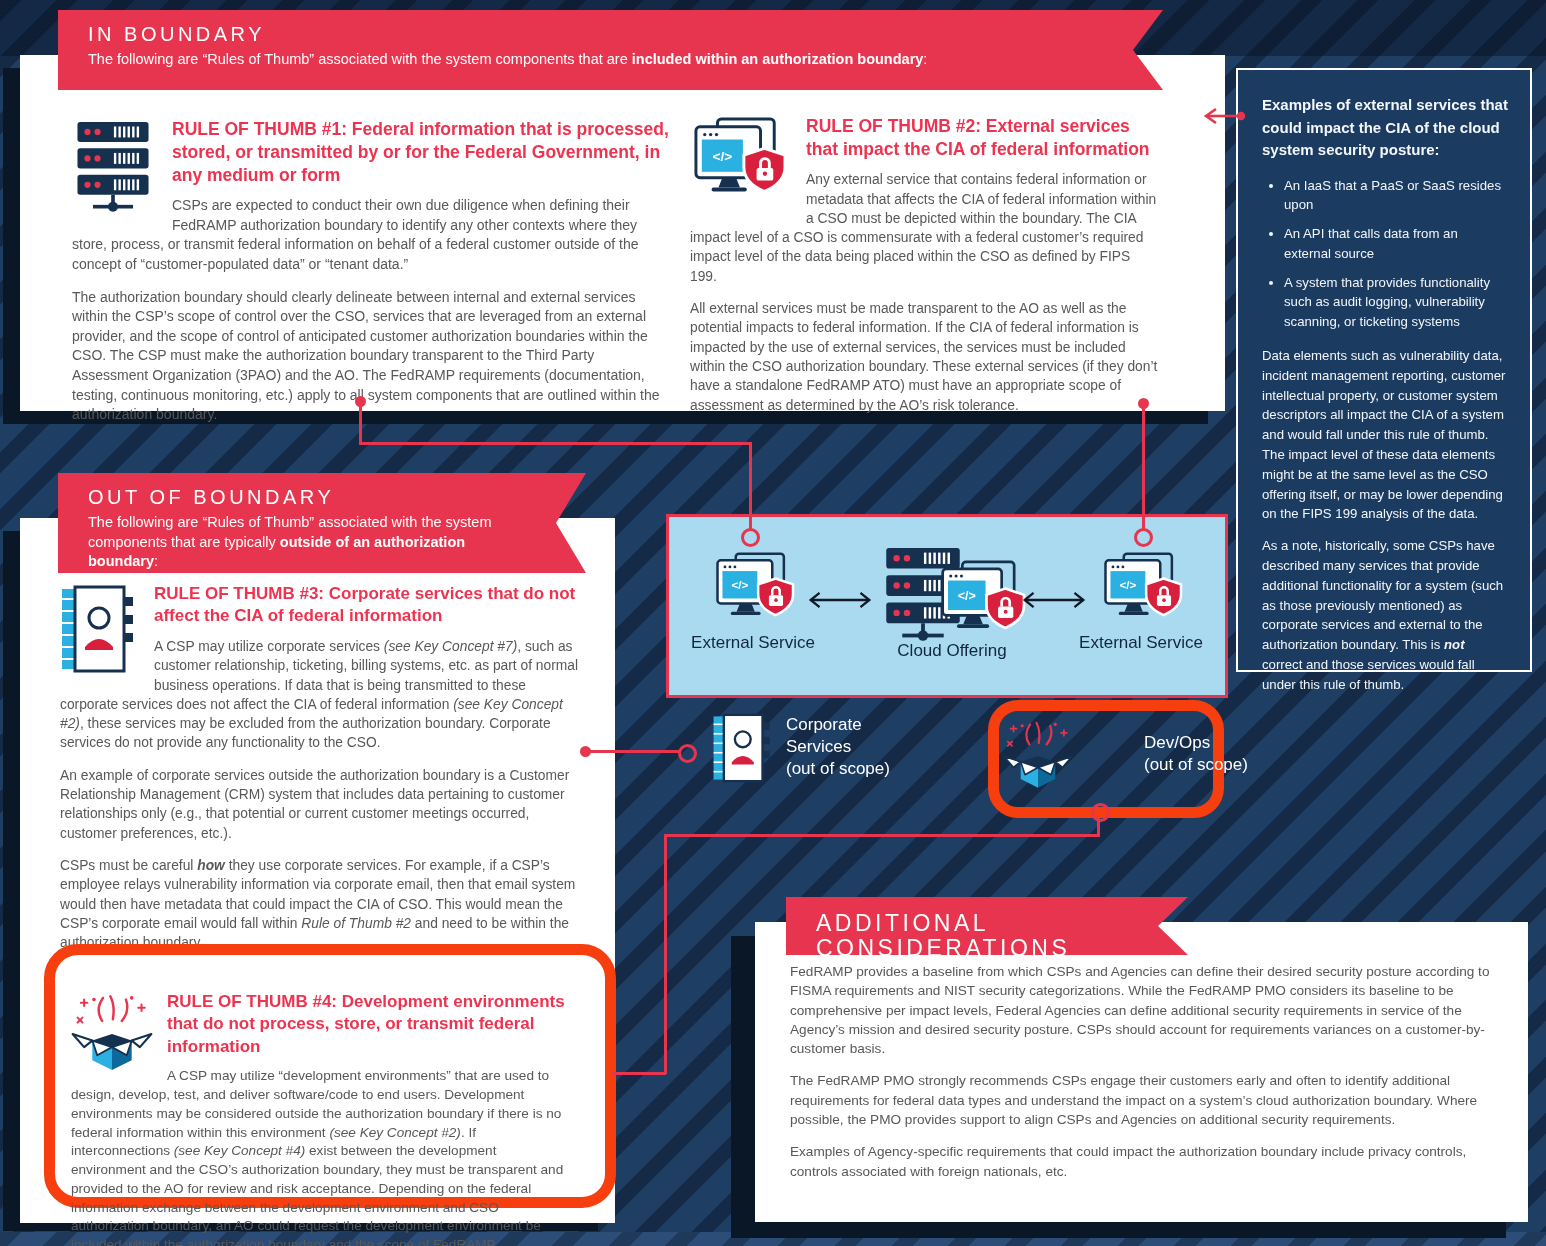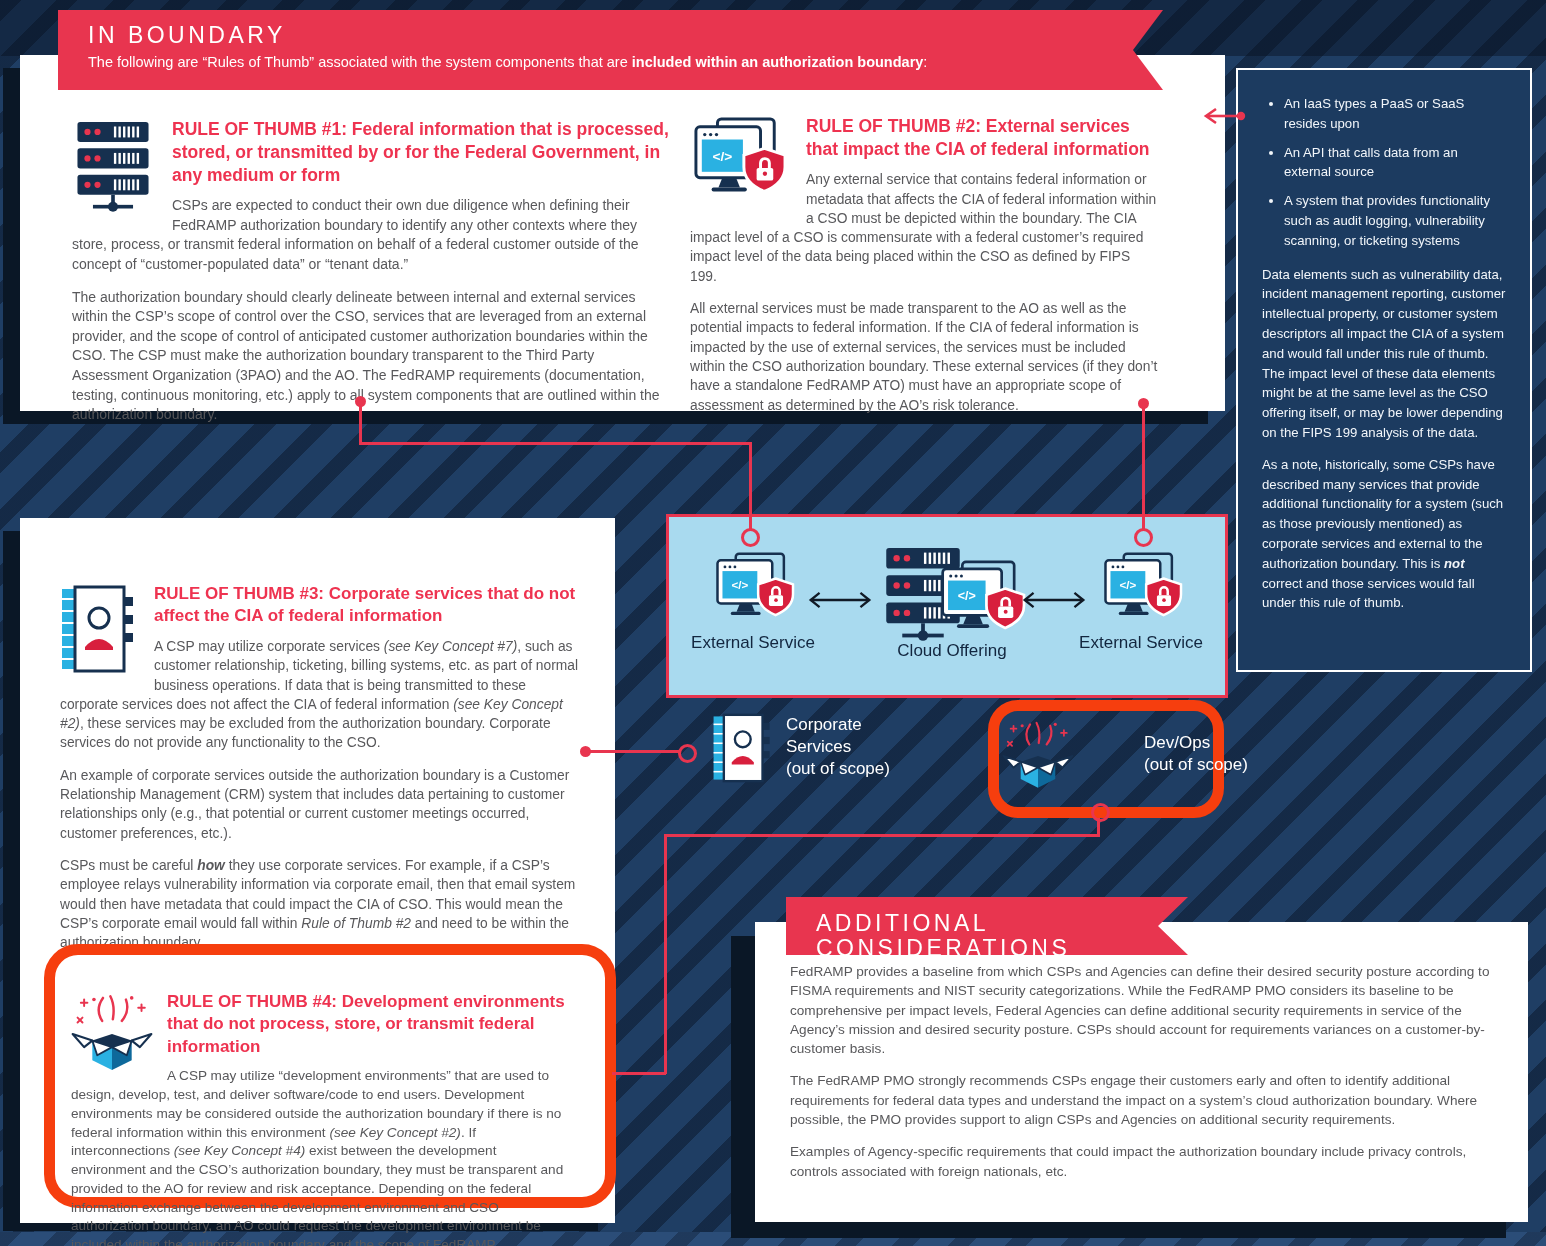--- a/index.html
+++ b/index.html
@@ -9,21 +9,21 @@
     background-image:repeating-linear-gradient(135deg, rgba(9,20,38,.48) 0 15px, rgba(9,20,38,0) 15px 40px);}
   .abs{position:absolute;}
   .top-shade{left:0;top:0;width:1546px;height:56px;background:rgba(6,15,30,.45);z-index:1;}
   .bottom-strip{left:0;top:1232px;width:1546px;height:14px;background:#2b4d78;
     background-image:repeating-linear-gradient(135deg, rgba(9,20,38,.35) 0 15px, rgba(9,20,38,0) 15px 40px);z-index:1;}
   .shadow{background:#0a1726;z-index:2;}
   .panel{background:#ffffff;z-index:3;}
   .banner{z-index:5;background:#e8354f;color:#fff;
     clip-path:polygon(0 0,100% 0,calc(100% - 30px) 50%,100% 100%,0 100%);
     box-sizing:border-box;padding:13px 60px 10px 30px;}
-  .banner .btitle{font-size:23px;letter-spacing:3.5px;font-weight:normal;line-height:1.1;}
+  .banner .btitle{font-size:20px;letter-spacing:3.5px;font-weight:normal;line-height:1.1;}
   .banner .bsub{font-size:14.5px;margin-top:5px;line-height:1.35;}
   .ruleblock{z-index:6;}
   .ruleblock .icon{float:left;margin:2px 18px 6px 0;}
   .rtitle{color:#ee3350;font-weight:bold;font-size:17.5px;line-height:1.32;margin:0 0 9px 0;}
   .rbody{color:#58585b;font-size:14px;line-height:1.4;margin:0 0 13px 0;}
   .sidebar{left:1236px;top:68px;width:296px;height:604px;background:#1c3b60;
     border:2px solid #ffffff;box-sizing:border-box;z-index:4;color:#f2f6fa;
     padding:24px 22px 0 24px;}
   .sidebar .stitle{font-weight:bold;font-size:15px;line-height:1.5;margin-bottom:14px;}
   .sidebar ul{margin:0 0 14px 6px;padding:0 0 0 16px;}
@@ -193,36 +193,41 @@
       <svg width="98" height="92">
           <use href="#ico-winshield"></use>
         </svg>
     </span>
     <div class="rtitle">RULE OF THUMB #2: External services that impact the CIA of federal information</div>
     <p class="rbody" style="font-size:13.8px">Any external service that contains federal information or metadata that affects the CIA of federal information within a CSO must be depicted within the boundary. The CIA impact level of a CSO is commensurate with a federal customer’s required impact level of the data being placed within the CSO as defined by FIPS 199.</p>
     <p class="rbody" style="font-size:13.8px">All external services must be made transparent to the AO as well as the potential impacts to federal information. If the CIA of federal information is impacted by the use of external services, the services must be included within the CSO authorization boundary. These external services (if they don’t have a standalone FedRAMP ATO) must have an appropriate scope of assessment as determined by the AO’s risk tolerance.</p>
   </div>
 
   <div class="abs sidebar">
+    <div class="stitle">Examples of external services that could impact the CIA of the cloud system security posture:</div>
     <ul>
-      <li>An IaaS types a PaaS or SaaS resides upon</li>
+      <li>An IaaS that a PaaS or SaaS resides upon</li>
       <li>An API that calls data from an external source</li>
       <li>A system that provides functionality such as audit logging, vulnerability scanning, or ticketing systems</li>
     </ul>
     <div class="sp">Data elements such as vulnerability data, incident management reporting, customer intellectual property, or customer system descriptors all impact the CIA of a system and would fall under this rule of thumb. The impact level of these data elements might be at the same level as the CSO offering itself, or may be lower depending on the FIPS 199 analysis of the data.</div>
     <div class="sp"><span>As a note, historically, some CSPs have described many services that provide additional functionality for a system (such as those previously mentioned) as corporate services and external to the authorization boundary. This is </span><span style="font-weight: bold; font-style: italic;">not</span><span> correct and those services would fall under this rule of thumb.</span></div>
   </div>
   <span class="abs" style="left:1198px;top:107px;z-index:9;">
     <svg width="48" height="18">
         <use href="#ico-arrow-left-red"></use>
       </svg>
   </span>
 
   <div class="abs shadow" style="left:3px;top:531px;width:595px;height:700px;"></div>
   <div class="abs panel" style="left:20px;top:518px;width:595px;height:705px;"></div>
+  <div class="abs banner" style="left:58px;top:473px;width:528px;height:100px;">
+    <div class="btitle">OUT OF BOUNDARY</div>
+    <div class="bsub"><span>The following are “Rules of Thumb” associated with the system components that are typically </span><span style="font-weight: bold;">outside of an authorization boundary</span><span>:</span></div>
+  </div>
 
   <div class="abs ruleblock" style="left:60px;top:583px;width:522px;">
     <span class="icon">
       <svg width="76" height="88">
           <use href="#ico-book"></use>
         </svg>
     </span>
     <div class="rtitle" style="font-size:17px">RULE OF THUMB #3: Corporate services that do not affect the CIA of federal information</div>
     <p class="rbody" style="font-size:13.8px"><span>A CSP may utilize corporate services </span><span style="font-style: italic;">(see Key Concept #7)</span><span>, such as customer relationship, ticketing, billing systems, etc. as part of normal business operations. If data that is being transmitted to these corporate services does not affect the CIA of federal information </span><span style="font-style: italic;">(see Key Concept #2)</span><span>, these services may be excluded from the authorization boundary. Corporate services do not provide any functionality to the CSO.</span></p>
     <p class="rbody" style="font-size:13.8px">An example of corporate services outside the authorization boundary is a Customer Relationship Management (CRM) system that includes data pertaining to customer relationships only (e.g., that potential or current customer meetings occurred, customer preferences, etc.).</p>

